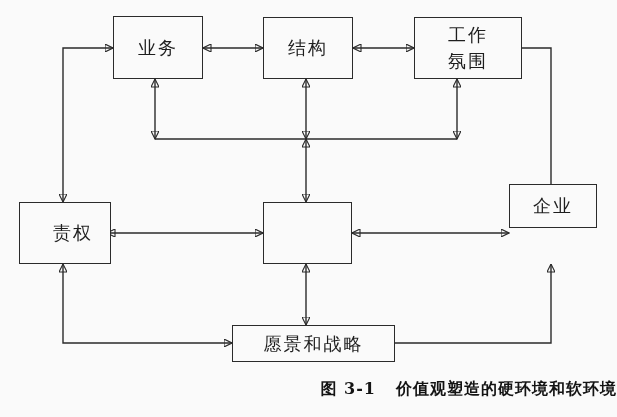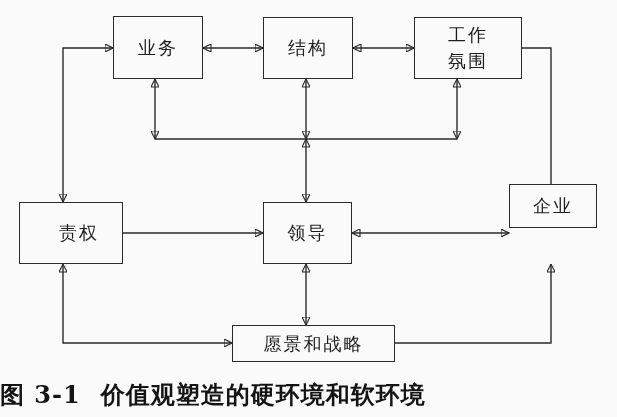--- a/index.html
+++ b/index.html
@@ -36,32 +36,32 @@
     justify-content: center;
     color: #1e1e1e;
     font-size: 18px;
     line-height: 26px;
     letter-spacing: 2px;
     text-align: center;
   }
   #node-business-process { left: 113px; top: 16px;  width: 90px;  height: 63px; }
   #node-org-structure    { left: 263px; top: 17px;  width: 90px;  height: 62px; }
   #node-work-atmosphere  { left: 414px; top: 17px;  width: 108px;  height: 62px; }
-  #node-responsibility   { left: 19px;  top: 202px; width: 104px;  height: 62px; padding-left: 16px; }
+  #node-responsibility   { left: 19px;  top: 202px; width: 92px;  height: 62px; padding-left: 16px; }
   #node-leadership-style { left: 263px; top: 202px; width: 89px;  height: 62px; }
   #node-corporate-culture{ left: 509px; top: 184px; width: 88px;  height: 44px; }
   #node-vision-strategy  { left: 232px; top: 325px; width: 163px; height: 37px;
                            flex-direction: row; line-height: 37px; }
   #figure-caption {
     position: absolute;
     left: 0; top: 379px;
     width: 617px;
-    text-align: left;
+    text-align: right;
     font-weight: bold;
-    font-size: 24px;
+    font-size: 16px;
     color: #141414;
     letter-spacing: 1px;
   }
   #figure-caption .caption-number { margin-right: 20px; }
 </style>
 </head>
 <body>
 
 <div id="canvas">
 
@@ -108,21 +108,20 @@
   <div class="node" id="node-work-atmosphere">
     <span>工作</span>
     <span>氛围</span>
   </div>
 
   <div class="node" id="node-responsibility">
     <span>责权</span>
   </div>
 
   <div class="node" id="node-leadership-style">
-    <span>领导</span>
   </div>
 
   <div class="node" id="node-corporate-culture">
     <span>企业</span>
   </div>
 
   <div class="node" id="node-vision-strategy">
     <span>愿景和战略</span>
   </div>
 

